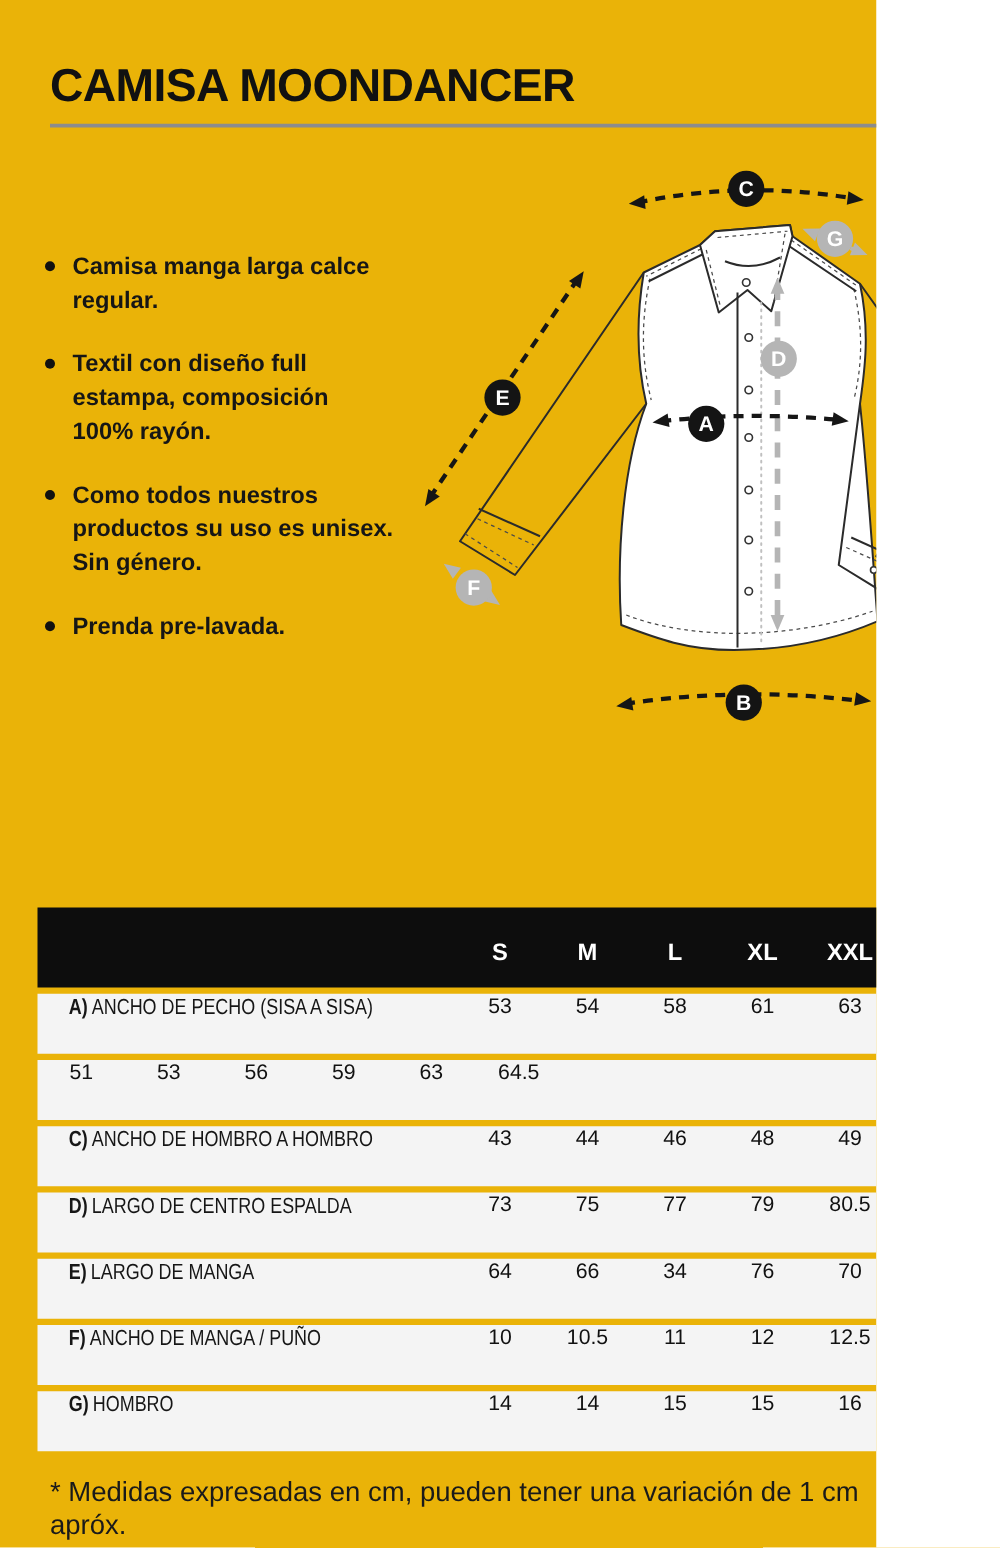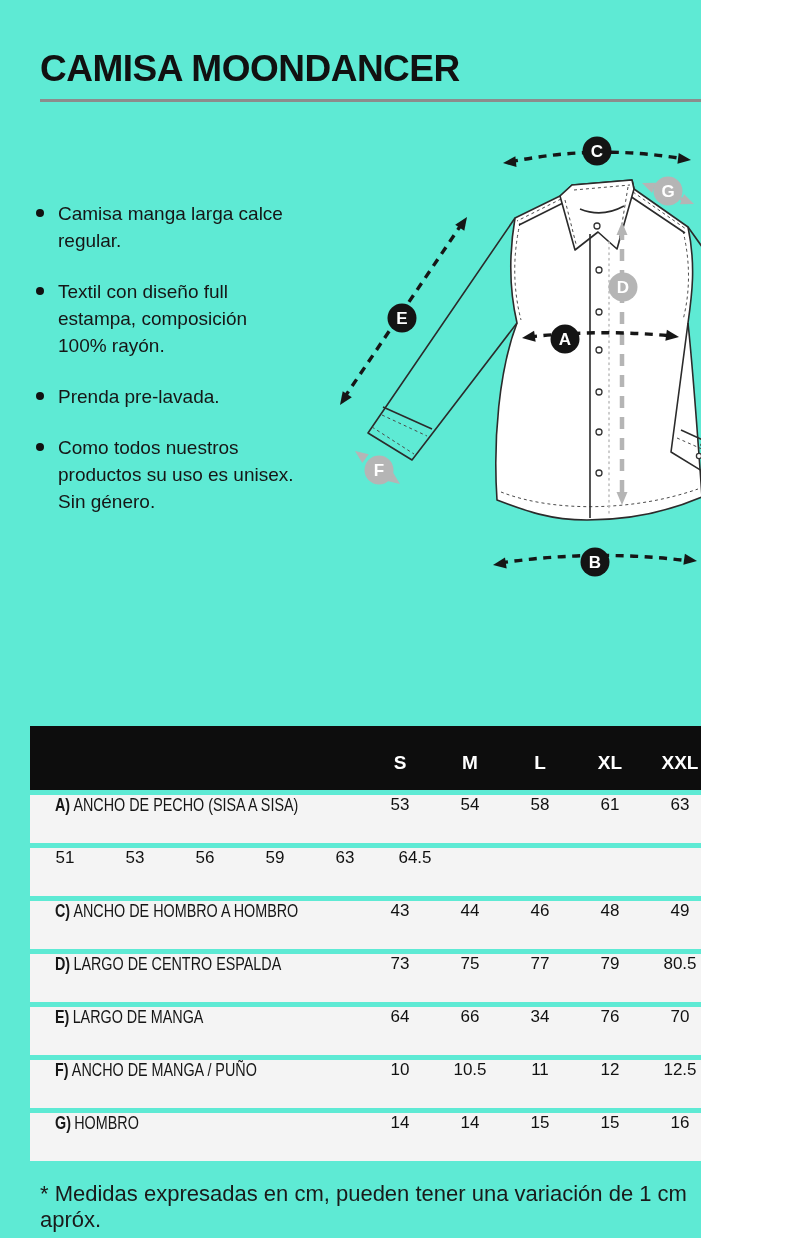--- a/index.html
+++ b/index.html
@@ -1,28 +1,28 @@
 <!DOCTYPE html>
 <html><head>
 <meta charset="utf-8">
 <style>
   * { margin:0; padding:0; box-sizing:border-box; }
   html,body { background:#ffffff; }
   body { font-family:"Liberation Sans","DejaVu Sans",sans-serif; color:#161616; }
-  .page { position:relative; width:701px; height:1238px; background:#5eead4; overflow:hidden; }
+  .page { position:relative; width:701px; height:1238px; background:#eab308; overflow:hidden; }
 
   
   .title { position:absolute; left:40px; top:48px; font-size:37px; font-weight:700;
            letter-spacing:-0.5px; color:#111; white-space:nowrap; }
   .scissors { position:absolute; left:700px; top:36px; width:58px; height:58px; }
   .divider { position:absolute; left:40px; top:99px; width:745px; height:3px; background:#8c8c8c; }
 
   
   .bullets { position:absolute; left:30px; top:200px; width:300px; list-style:none; }
-  .bullets li { display:flex; margin-bottom:24px; }
+  .bullets li { display:flex; margin-bottom:24px;font-weight:bold; }
   .b-dot { flex:0 0 8px; width:8px; height:8px; border-radius:50%; background:#111;
            margin:9px 14px 0 6px; }
   .b-text { font-size:19px; line-height:27px; color:#161616; white-space:pre-line; width:258px; }
 
   
   .diagram { position:absolute; left:330px; top:130px; width:470px; height:470px; }
 
   
   .size-table { position:absolute; left:30px; top:726px; width:755px; }
   .t-head { display:flex; align-items:center; height:64px; background:#0d0d0d; color:#fff;
@@ -77,27 +77,27 @@
 regular.</span>
     </li>
     <li>
       <span class="b-dot"></span>
       <span class="b-text">Textil con diseño full
 estampa, composición
 100% rayón.</span>
     </li>
     <li>
       <span class="b-dot"></span>
-      <span class="b-text">Prenda pre-lavada.</span>
+      <span class="b-text">Como todos nuestros
+productos su uso es unisex.
+Sin género.</span>
     </li>
     <li>
       <span class="b-dot"></span>
-      <span class="b-text">Como todos nuestros
-productos su uso es unisex.
-Sin género.</span>
+      <span class="b-text">Prenda pre-lavada.</span>
     </li>
   </ul>
 
   <svg class="diagram" viewBox="0 0 470 470">
 
     <g>
       <path class="fillw" d="M185,88 L230,66 L242,55 L302,50 L304,59 L358,97
                              C366,135 362,165 358,193
                              C363,240 368,310 372,367
                              C330,385 292,390 257,390

